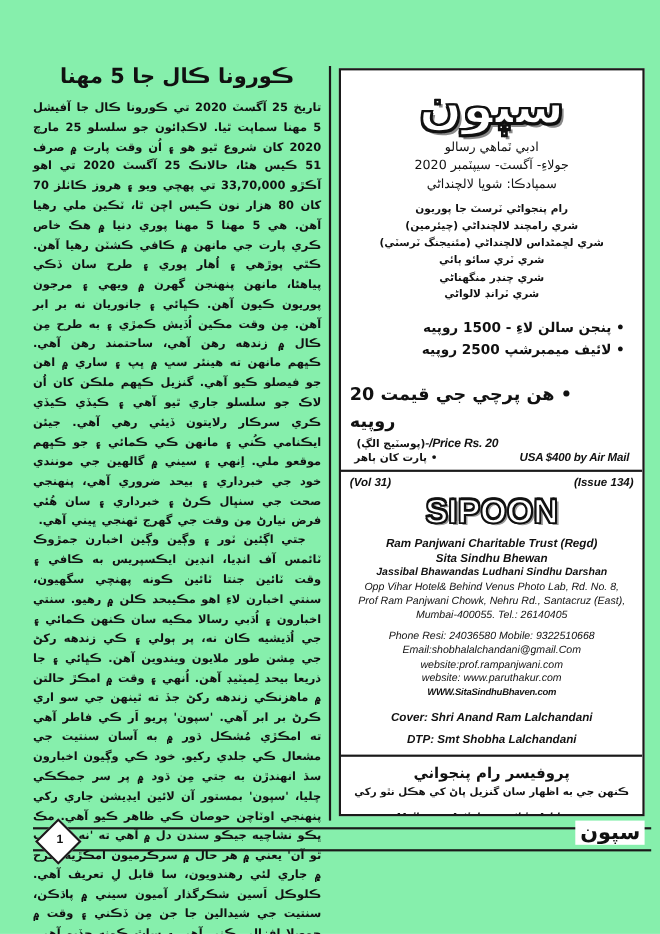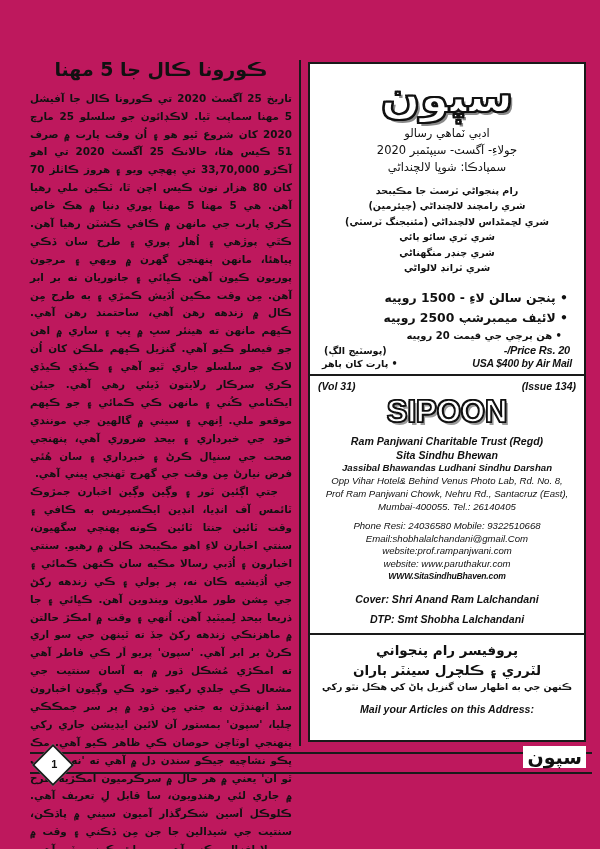--- a/index.html
+++ b/index.html
@@ -14,21 +14,21 @@
     color: #111111;
     position: relative;
     overflow: hidden;
   }
 
   .page {
     position: absolute;
     left: 0; top: 0;
     width: 600px;
     height: 849px;
-    background: #be185d;
+    background: #86efac;
   }
 
   
   .content {
     position: absolute;
     left: 30px;
     top: 58px;
     width: 562px;
     height: 690px;
   }
@@ -140,27 +140,26 @@
 
   .prices {
     font-family: "DejaVu Sans", sans-serif;
     direction: rtl;
     font-weight: bold;
     color: #111;
     padding: 0 8px;
     margin-top: 12px;
   }
   .prices .p-big { font-size: 12.4px; line-height: 1.6; text-align: right; padding-right: 8px;}
-  .prices .p-sm  { font-size: 10px;  line-height: 1.55; text-align: right; padding-right: 14px;}
+  .prices .p-sm  { font-size: 16px;  line-height: 1.55; text-align: left; padding-right: 14px; margin-top: 19px;}
 
   .price-row {
     display: flex;
     flex-direction: row-reverse;
     align-items: baseline;
-    justify-content: space-between;
     padding: 0 6px;
     margin-top: 1px;
   }
   .price-row .ur { font-size: 9.6px; direction: rtl; font-weight: bold; }
   .price-row .en {
     font-family: "Liberation Sans", sans-serif;
     font-style: italic; font-weight: bold; font-size: 11px;
     letter-spacing: -0.2px;
   }
 
@@ -312,21 +311,21 @@
     <div class="masthead-col">
       <div class="masthead-box">
 
         <div class="nameplate">سپون</div>
 
         <div class="sub-urdu l1">ادبي ٽماهي رسالو</div>
         <div class="sub-urdu l2">جولاءِ- آگسٽ- سيپٽمبر 2020</div>
         <div class="sub-urdu l3">سمپادڪا: شوڀا لالچنداڻي</div>
 
         <div class="trustees">
-          <div>رام پنجواڻي ٽرسٽ جا مڪيبحد</div>
+          <div>رام پنجواڻي ٽرسٽ جا پوريون</div>
           <div>شري رامچند لالچنداڻي (چيئرمين)</div>
           <div>شري لڇمڻداس لالچنداڻي (مئنيجنگ ٽرسٽي)</div>
           <div>شري ٽري سائو ٻائي</div>
           <div>شري چنڊر منگهناڻي</div>
           <div>شري ٽرانڊ لالواڻي</div>
         </div>
 
         <div class="prices">
           <div class="p-big">• پنجن سالن لاءِ - 1500 روپيه</div>
           <div class="p-big">• لائيف ميمبرشپ 2500 روپيه</div>
@@ -369,21 +368,20 @@
           <div class="gap-md"></div>
 
           <div class="en-line s12">Cover: Shri Anand Ram Lalchandani</div>
           <div class="gap-sm"></div>
           <div class="en-line s12">DTP: Smt Shobha Lalchandani</div>
         </div>
 
         <div class="hr-thin2"></div>
 
         <div class="prof-urdu a">پروفيسر رام پنجواني</div>
-        <div class="prof-urdu a">لٽرري ۽ ڪلچرل سينٽر ٻاران</div>
         <div class="prof-urdu c">ڪنهن جي به اظهار سان گنزيل پاڻ کي هڪل نٿو رکي</div>
 
         <div class="mail-block addr-block">
           <div class="en-line s12">Mail your Articles on this Address:</div>
 
         </div>
 
       </div>
     </div>
 

